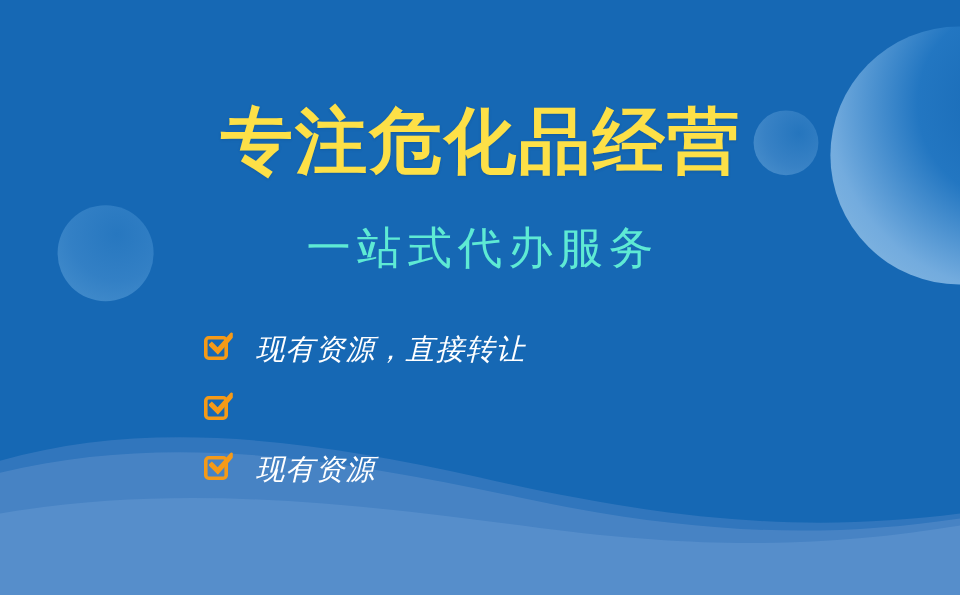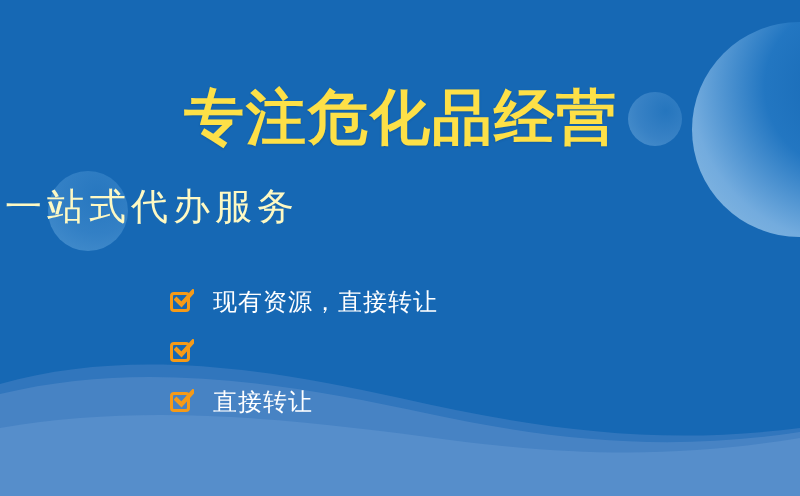--- a/index.html
+++ b/index.html
@@ -96,41 +96,42 @@
     letter-spacing: 2px;
     white-space: nowrap;
     text-shadow: 0 1px 2px rgba(8,60,110,0.25);
   }
 
   #subtitle {
     position: absolute;
     left: 0;
     top: 184px;
     width: 800px;
-    color: #fef9c3;
+    text-align: center;
+    color: #5eead4;
     font-family: "Liberation Sans", "DejaVu Sans", sans-serif;
     font-weight: normal;
     font-size: 37px;
     line-height: 46px;
     letter-spacing: 5px;
     text-indent: 5px;
     white-space: nowrap;
   }
 
   #feature-list {
     position: absolute;
     left: 170px;
     top: 277px;
     width: 420px;
   }
 
   .feature-row {
     display: flex;
-    align-items: center;
     height: 50px;
+    font-style: italic;
   }
 
   .check-icon {
     position: relative;
     flex: 0 0 auto;
     width: 26px;
     height: 26px;
     margin-right: 17px;
   }
   .check-icon .box {
@@ -209,18 +210,18 @@
         </span>
       </div>
 
       <div class="feature-row">
         <span class="check-icon">
           <span class="box"></span>
           <svg class="tick" viewBox="0 0 20 20">
             <path d="M2.5,10.5 L7.5,15.5 L19,2.5" fill="none" stroke="#f59a18" stroke-width="4.2" stroke-linecap="square" stroke-linejoin="miter"></path>
           </svg>
         </span>
-        <span class="feature-label">直接转让</span>
+        <span class="feature-label">现有资源</span>
       </div>
 
     </div>
   </div>
 </div>
 
 </body></html>

